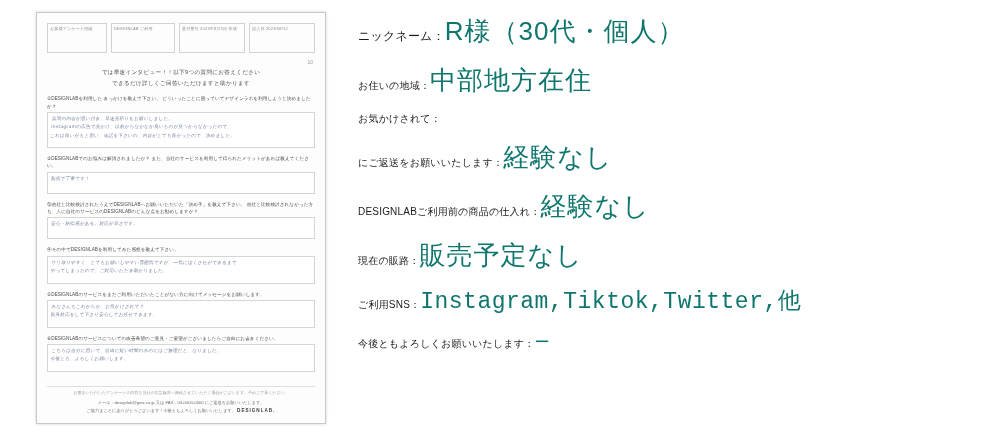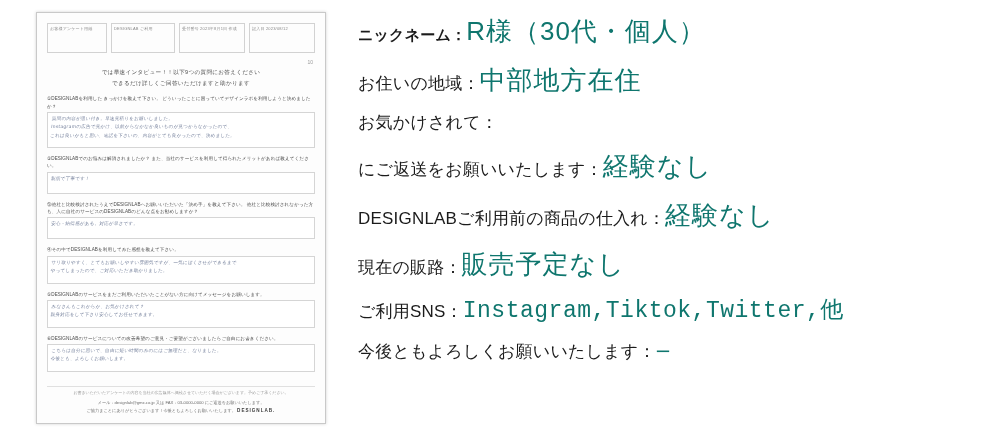--- a/index.html
+++ b/index.html
@@ -139,38 +139,38 @@
     top: 14px;
     width: 620px;
   }
   .info-row {
     display: flex;
     align-items: baseline;
     margin-bottom: 14px;
     line-height: 1.35;
   }
   .info-label {
-    font-size: 17px;
+    font-size: 10px;
     color: #1b1b1b;
     white-space: nowrap;
     letter-spacing: 0.2px;
   }
   .info-value {
     font-size: 26px;
     color: #0f766e;
     letter-spacing: 1px;
     white-space: nowrap;
   }
   .info-value.mono {
     font-family: Liberation Mono, monospace;
     letter-spacing: 0.5px;
   }
   .info-value.small { font-size: 23px; }
   .info-value.dash { font-size: 15px; letter-spacing: 0; }
-  .row-1 .info-label { font-size: 15px; font-weight: bold; }
+  .row-1 .info-label { font-size: 12px; }
 </style>
 </head>
 <body>
 
 <div class="page">
 
   <div class="scan-wrap">
     <div class="scan-sheet">
       <div class="scan-inner">
 

